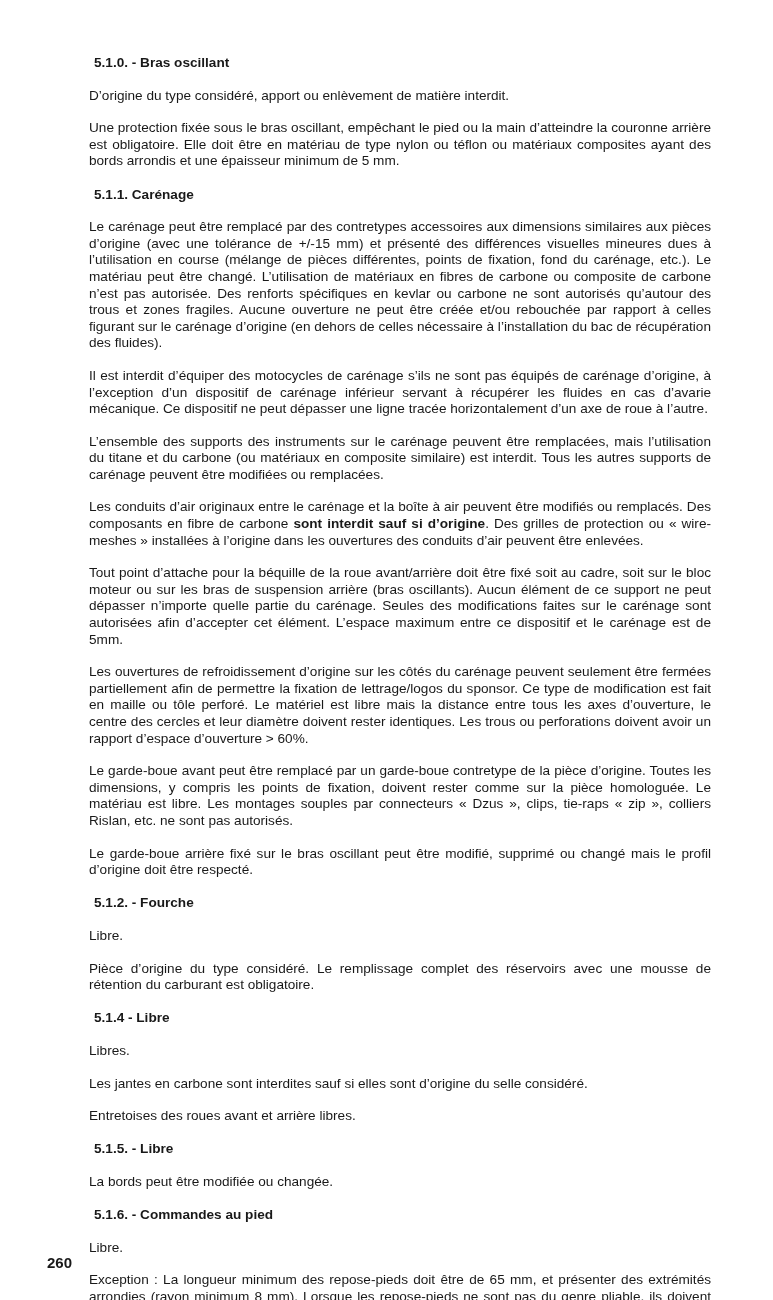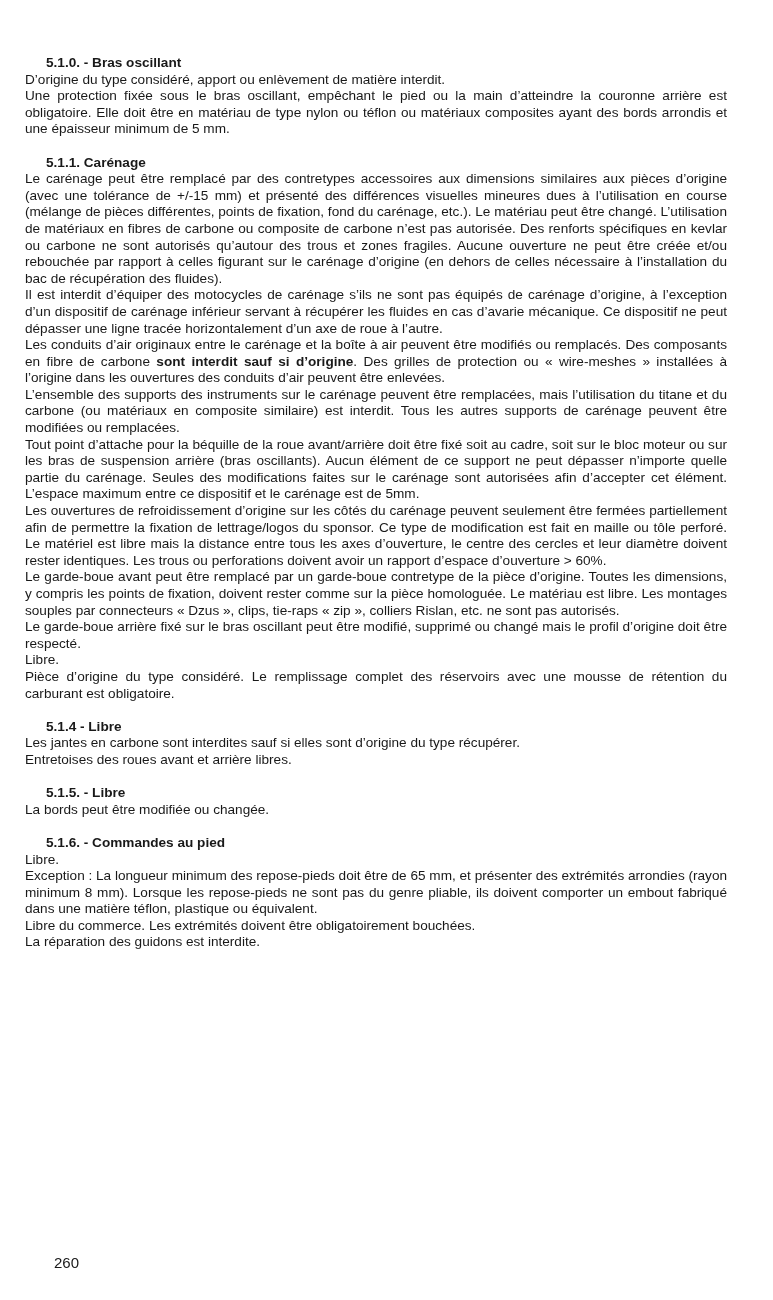--- a/index.html
+++ b/index.html
@@ -1,69 +1,72 @@
 <!DOCTYPE html>
 <html><head>
 <meta charset="utf-8">
 <style>
   html, body { margin: 0; padding: 0; background: #ffffff; }
   .page {
     width: 773px;
     height: 1300px;
     background: #ffffff;
     box-sizing: border-box;
-    padding: 55px 46px 0 25px;
+    padding: 55px 46px 0 73px;
     font-family: "Liberation Sans", sans-serif;
     font-size: 13.6px;
     line-height: 16.6px;
     color: #191919;
     position: relative;
     overflow: hidden;
   }
   .heading {
     font-weight: bold;
     margin: 16.6px 0 0 21px;
   }
   .heading.first { margin-top: 0; }
   .para {
-    margin: 0;
+    margin: 16px;
     text-align: justify;
   }
   .para.gap { margin-top: 7px; }
   .bold { font-weight: bold; }
   .footer {
     position: absolute;
-    left: 54px;
+    left: 47px;
     bottom: 28px;
     font-size: 15px;
     line-height: 18px;
     color: #191919;
+    font-weight: bold;
   }
 </style>
 </head>
 <body>
 
 <div class="page">
   <div>
       <div class="heading first">5.1.0. - Bras oscillant</div>
       <p class="para"><span>D’origine du type considéré, apport ou enlèvement de matière interdit.</span></p>
       <p class="para"><span>Une protection fixée sous le bras oscillant, empêchant le pied ou la main d’atteindre la couronne arrière est obligatoire. Elle doit être en matériau de type nylon ou téflon ou matériaux composites ayant des bords arrondis et une épaisseur minimum de 5 mm.</span></p>
       <div class="heading">5.1.1. Carénage</div>
       <p class="para"><span>Le carénage peut être remplacé par des contretypes accessoires aux dimensions similaires aux pièces d’origine (avec une tolérance de +/-15  mm) et présenté des différences visuelles mineures dues à l’utilisation en course (mélange de pièces différentes, points de fixation, fond du carénage, etc.). Le matériau peut être changé. L’utilisation de matériaux en fibres de carbone ou composite de carbone n’est pas autorisée. Des renforts spécifiques en kevlar ou carbone ne sont autorisés qu’autour des trous et zones fragiles. Aucune ouverture ne peut être créée et/ou rebouchée par rapport à celles figurant sur le carénage d’origine (en dehors de celles nécessaire à l’installation du bac de récupération des fluides).</span></p>
       <p class="para"><span>Il est interdit d’équiper des motocycles de carénage s’ils ne sont pas équipés de carénage d’origine, à l’exception d’un dispositif de carénage inférieur servant à récupérer les fluides en cas d’avarie mécanique. Ce dispositif ne peut dépasser une ligne tracée horizontalement d’un axe de roue à l’autre.</span></p>
+      <p class="para"><span>L’ensemble des supports des instruments sur le carénage peuvent être remplacées, mais l’utilisation du titane et du carbone (ou matériaux en composite similaire) est interdit. Tous les autres supports de carénage peuvent être modifiées ou remplacées.</span></p>
       <p class="para"><span>Les conduits d’air originaux entre le carénage et la boîte à air peuvent être modifiés ou remplacés. Des composants en fibre de carbone </span><span class="bold">sont interdit sauf si d’origine</span><span>. Des grilles de protection ou « wire-meshes » installées à l’origine dans les ouvertures des conduits d’air peuvent être enlevées.</span></p>
-      <p class="para"><span>L’ensemble des supports des instruments sur le carénage peuvent être remplacées, mais l’utilisation du titane et du carbone (ou matériaux en composite similaire) est interdit. Tous les autres supports de carénage peuvent être modifiées ou remplacées.</span></p>
       <p class="para"><span>Tout point d’attache pour la béquille de la roue avant/arrière doit être fixé soit au cadre, soit sur le bloc moteur ou sur les bras de suspension arrière (bras oscillants). Aucun élément de ce support ne peut dépasser n’importe quelle partie du carénage. Seules des modifications faites sur le carénage sont autorisées afin d’accepter cet élément. L’espace maximum entre ce dispositif et le carénage est de 5mm.</span></p>
       <p class="para"><span>Les ouvertures de refroidissement d’origine sur les côtés du carénage peuvent seulement être fermées partiellement afin de permettre la fixation de lettrage/logos du sponsor. Ce type de modification est fait en maille ou tôle perforé. Le matériel est libre mais la distance entre tous les axes d’ouverture, le centre des cercles et leur diamètre doivent rester identiques. Les trous ou perforations doivent avoir un rapport d’espace d’ouverture &gt; 60%.</span></p>
       <p class="para"><span>Le garde-boue avant peut être remplacé par un garde-boue contretype de la pièce d’origine. Toutes les dimensions, y compris les points de fixation, doivent rester comme sur la pièce homologuée. Le matériau est libre. Les montages souples par connecteurs « Dzus », clips, tie-raps « zip », colliers Rislan, etc. ne sont pas autorisés.</span></p>
       <p class="para"><span>Le garde-boue arrière fixé sur le bras oscillant peut être modifié, supprimé ou changé mais le profil d’origine doit être respecté.</span></p>
+      <div class="heading">5.1.2. - Fourche</div>
       <p class="para"><span>Libre.</span></p>
       <p class="para"><span>Pièce d’origine du type considéré. Le remplissage complet des réservoirs avec une mousse de rétention du carburant est obligatoire.</span></p>
       <div class="heading">5.1.4 - Libre</div>
-      <p class="para"><span>Les jantes en carbone sont interdites sauf si elles sont d’origine du type récupérer.</span></p>
+      <p class="para"><span>Libres.</span></p>
+      <p class="para"><span>Les jantes en carbone sont interdites sauf si elles sont d’origine du selle considéré.</span></p>
       <p class="para"><span>Entretoises des roues avant et arrière libres.</span></p>
       <div class="heading">5.1.5. - Libre</div>
       <p class="para"><span>La bords peut être modifiée ou changée.</span></p>
       <div class="heading">5.1.6. - Commandes au pied</div>
       <p class="para"><span>Libre.</span></p>
       <p class="para"><span>Exception : La longueur minimum des repose-pieds doit être de 65 mm, et présenter des extrémités arrondies (rayon minimum 8 mm). Lorsque les repose-pieds ne sont pas du genre pliable, ils doivent comporter un embout fabriqué dans une matière téflon, plastique ou équivalent.</span></p>
       <p class="para"><span>Libre du commerce. Les extrémités doivent être obligatoirement bouchées.</span></p>
       <p class="para"><span>La réparation des guidons est interdite.</span></p>
     </div>
   <div class="footer">260</div>

